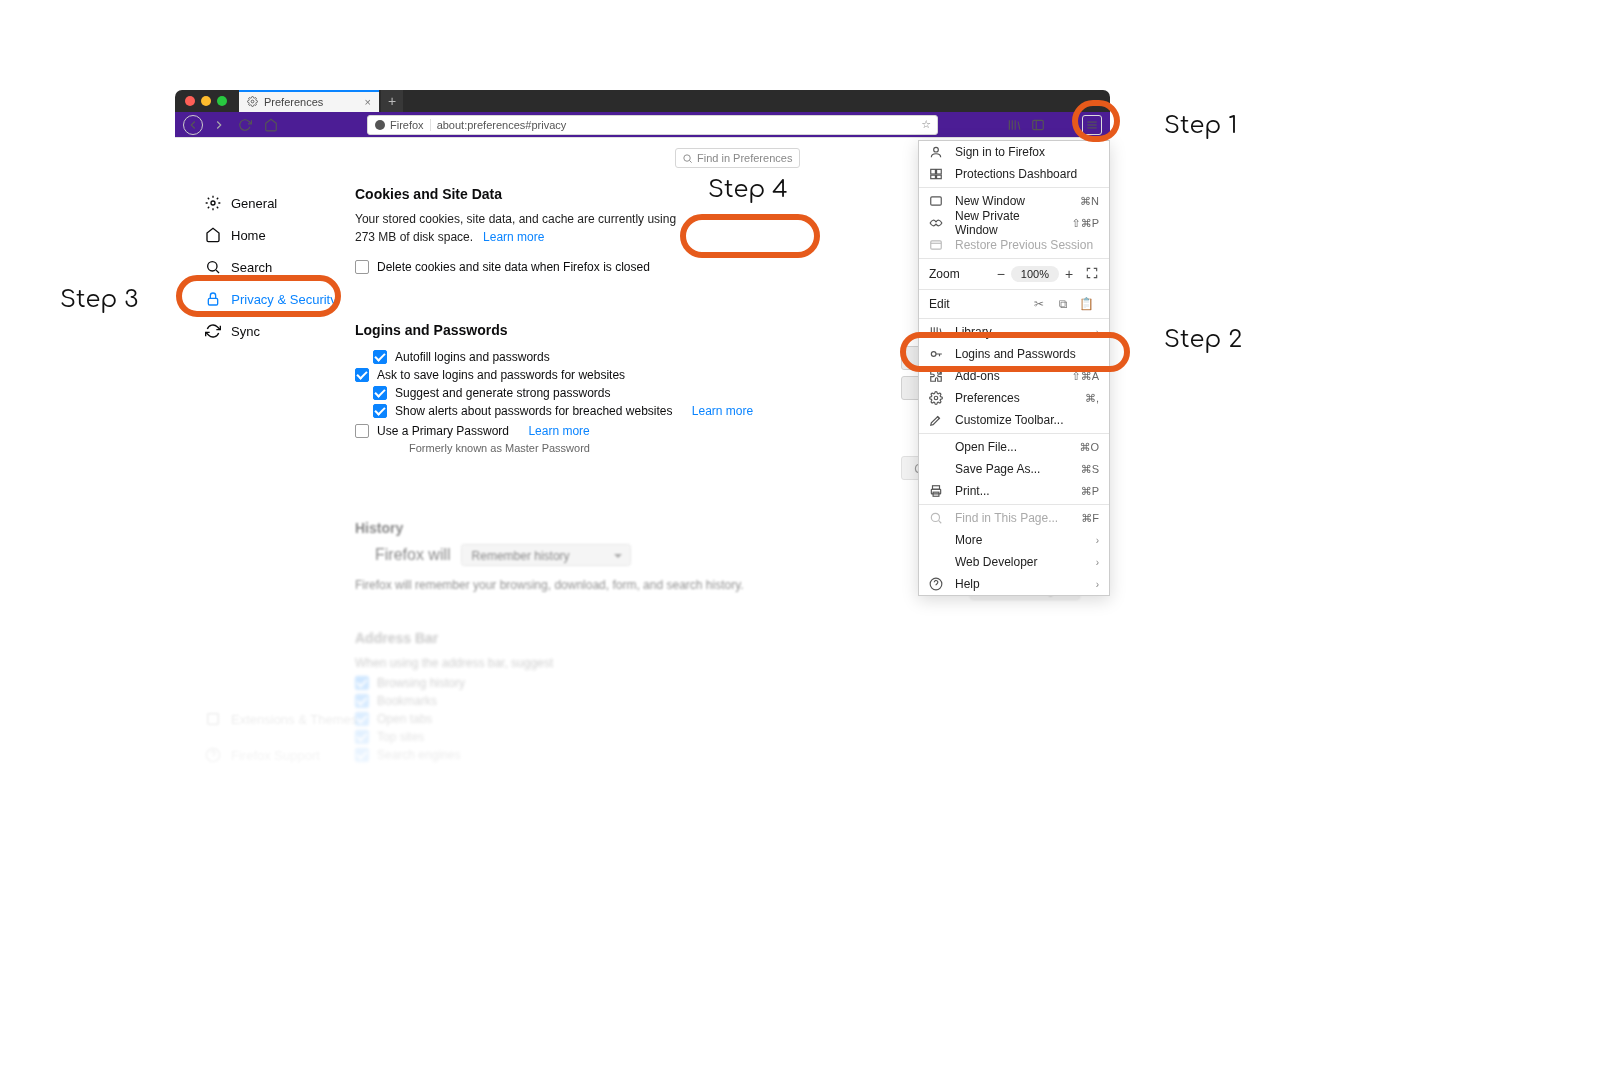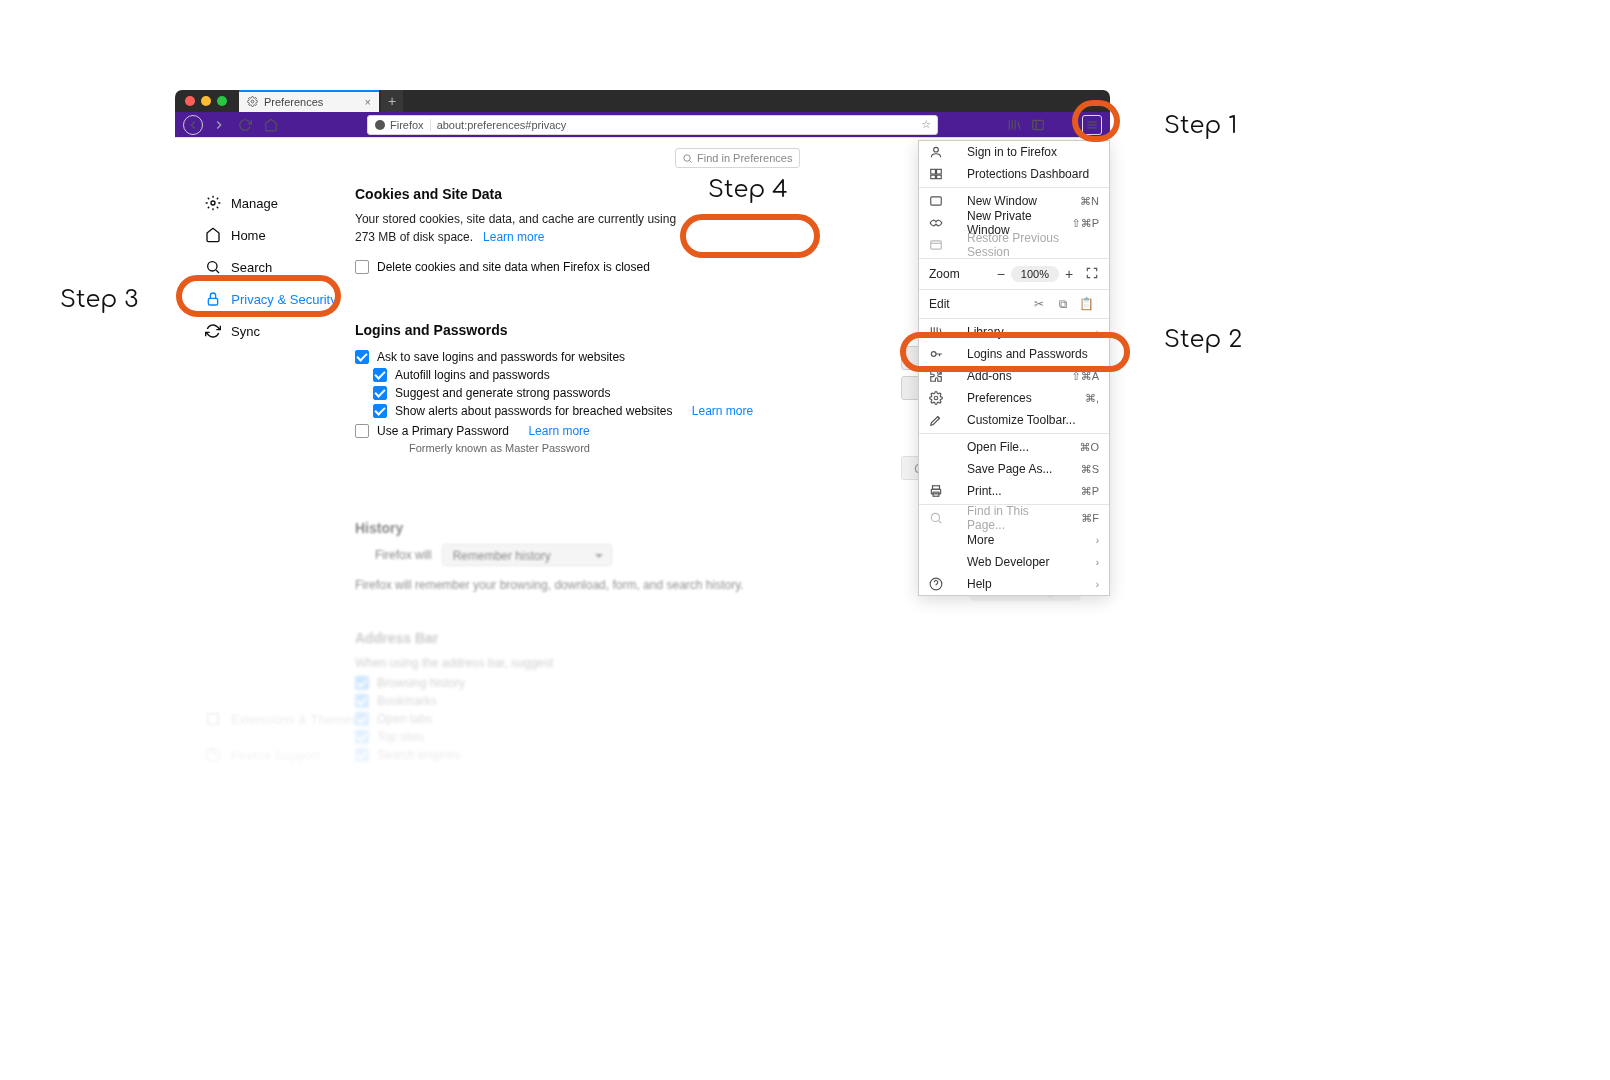--- a/index.html
+++ b/index.html
@@ -203,21 +203,21 @@
     border: 1px solid #ccc;
     box-shadow: 0 4px 16px rgba(0,0,0,0.15);
     font-size: 12px;
     color: #222;
     z-index: 20;
   }
   .menu-item {
     display:flex; align-items:center;
     padding: 3px 10px;
     height: 22px;
-    gap: 24px;
+    gap: 12px;
     position:relative;
   }
   .menu-item .mi-label { flex:1; }
   .menu-item .mi-short { color:#666; font-size:11px; }
   .menu-item.dim { color:#aaa; }
   .menu-sep { height:1px; background:#e5e5e5; margin: 2px 0; }
   .menu-item svg { width:14px; height:14px; flex-shrink:0; }
   .menu-item .chev { font-size:10px; color:#888; }
   .zoom-row {
     display:flex; align-items:center; padding: 3px 10px; height:26px; gap:0;
@@ -338,21 +338,21 @@
     </div>
   </div>
 
   <div class="content">
     <div class="sidebar">
       <div class="sidebar-item">
         <svg viewBox="0 0 24 24" fill="none" stroke="currentColor" stroke-width="2">
             <circle cx="12" cy="12" r="3"></circle>
             <path d="M12 1v3M12 20v3M4.2 4.2l2.1 2.1M17.7 17.7l2.1 2.1M1 12h3M20 12h3M4.2 19.8l2.1-2.1M17.7 6.3l2.1-2.1"></path>
           </svg>
-        <span>Manage</span>
+        <span>General</span>
       </div>
       <div class="sidebar-item">
         <svg viewBox="0 0 24 24" fill="none" stroke="currentColor" stroke-width="2">
             <path d="M3 9l9-7 9 7v11a2 2 0 0 1-2 2H5a2 2 0 0 1-2-2z"></path>
           </svg>
         <span>Home</span>
       </div>
       <div class="sidebar-item">
         <svg viewBox="0 0 24 24" fill="none" stroke="currentColor" stroke-width="2">
             <circle cx="11" cy="11" r="7"></circle>
@@ -418,27 +418,27 @@
         <div class="btns-col">
           <div class="btn">Clear Data...</div>
           <div class="btn">Manage Data...</div>
           <div class="btn">Manage Exceptions...</div>
         </div>
       </div>
 
       <h2 class="section" style="margin-top:28px;">Logins and Passwords</h2>
       <div class="row">
         <div style="flex:1;">
+          <div class="check-row indent">
+            <div class="check on"></div>
+            <span>Autofill logins and passwords</span>
+          </div>
           <div class="check-row">
             <div class="check on"></div>
             <span>Ask to save logins and passwords for websites</span>
-          </div>
-          <div class="check-row indent">
-            <div class="check on"></div>
-            <span>Autofill logins and passwords</span>
           </div>
           <div class="check-row indent">
             <div class="check on"></div>
             <span>Suggest and generate strong passwords</span>
           </div>
           <div class="check-row indent">
             <div class="check on"></div>
             <span>Show alerts about passwords for breached websites</span>&nbsp;
             <span class="link">Learn more</span>
           </div>
@@ -454,21 +454,21 @@
           <div class="btn">Saved Logins...</div>
           <div style="height:44px;"></div>
           <div class="btn disabled" style="min-width:160px;">Change Primary Password...</div>
         </div>
       </div>
 
       <div class="faded-med" style="margin-top:40px;">
         <h2 class="section">History</h2>
         <div class="row" style="align-items:center;">
           <div style="display:flex;align-items:center;gap:10px;">
-            <span style="font-size:12px;padding-left:20px;">Firefox will</span>
+            <span style="font-size:16px;padding-left:20px;">Firefox will</span>
             <div class="select">
               <span>Remember history</span>
             </div>
           </div>
         </div>
         <div class="row" style="margin-top:10px;">
           <span class="section-body">Firefox will remember your browsing, download, form, and search history.</span>
           <div class="btn">Clear History...</div>
         </div>
       </div>

